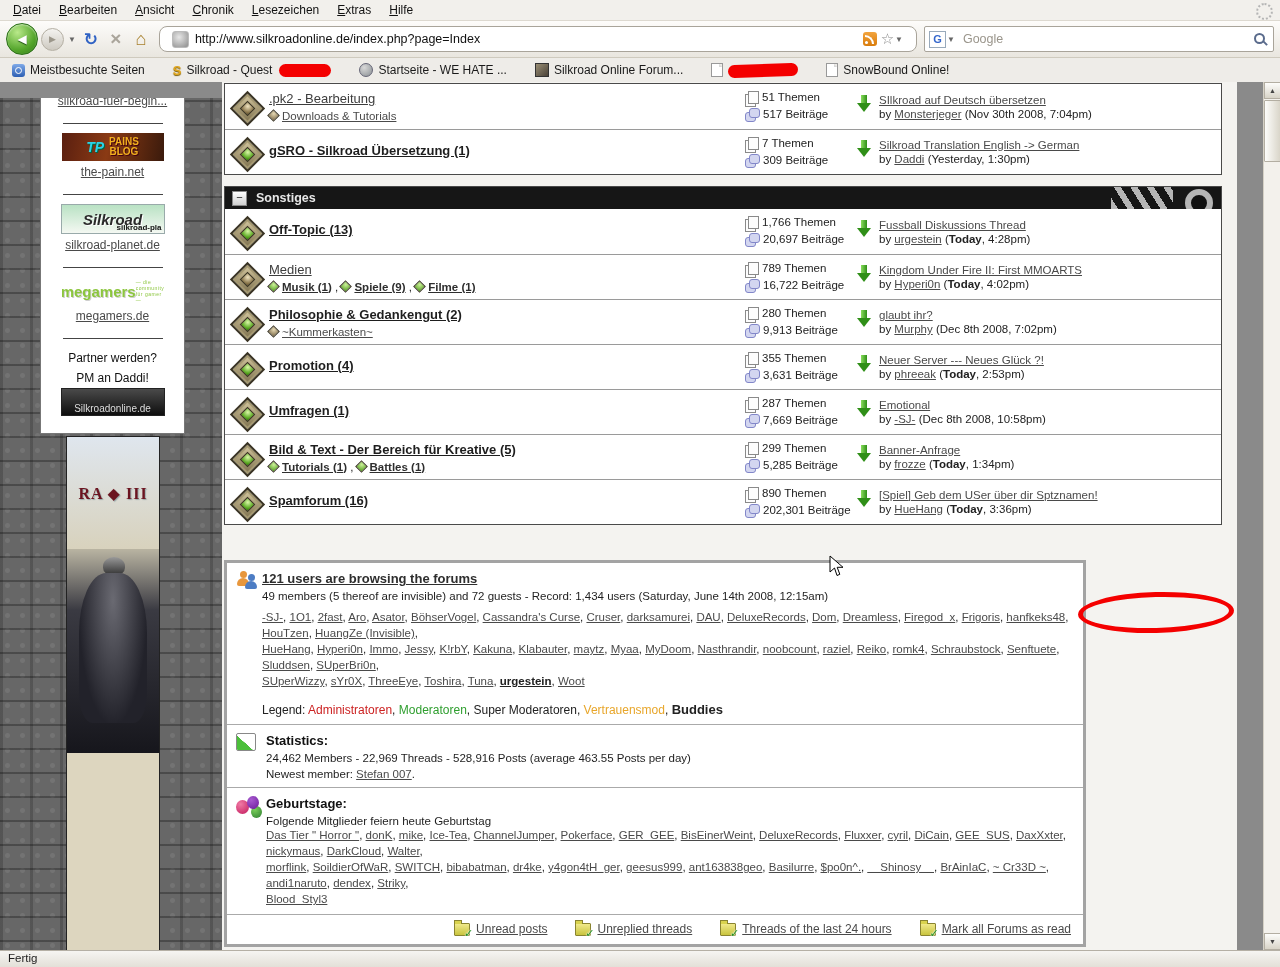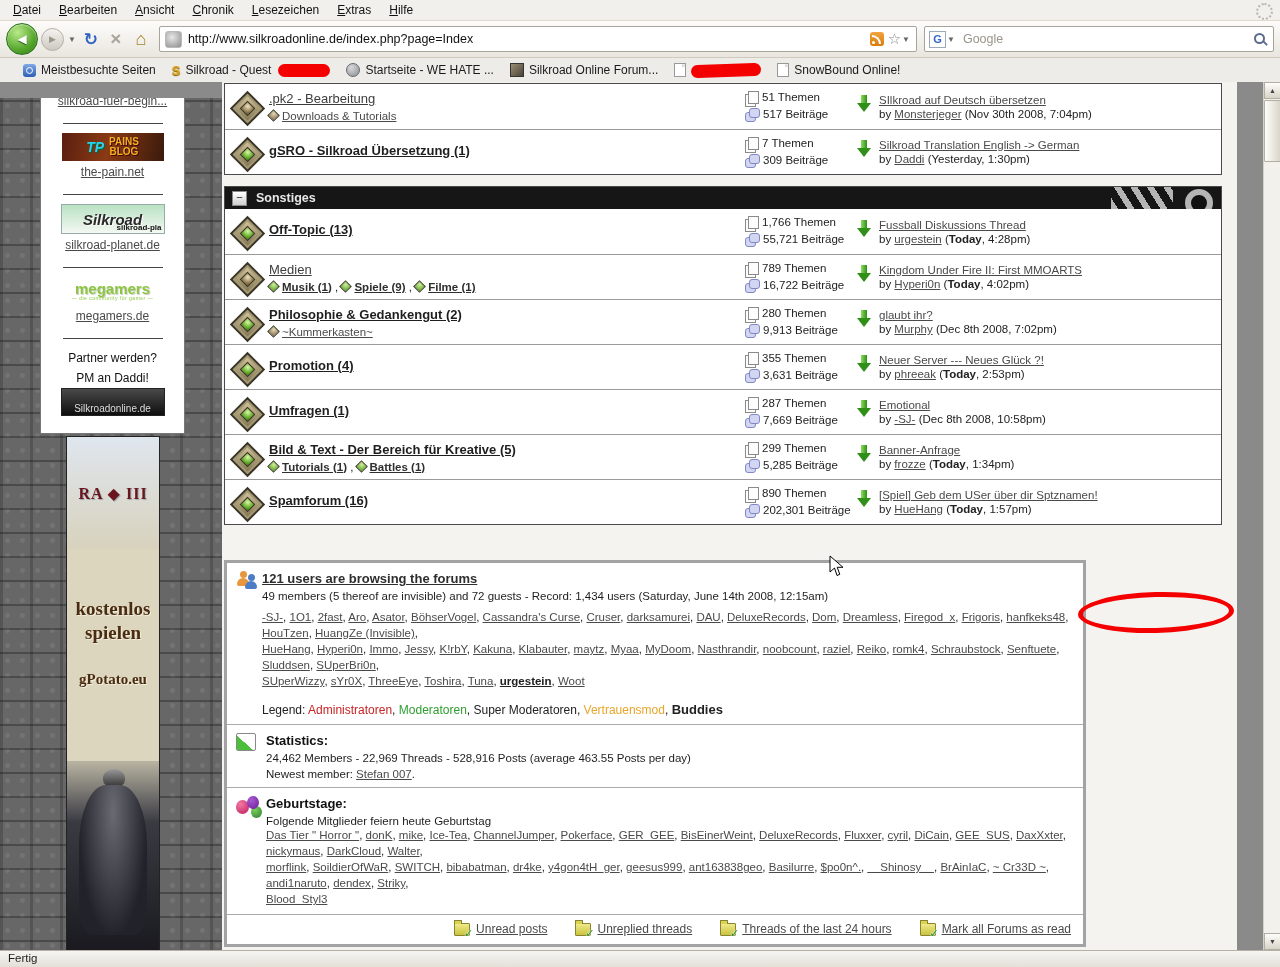--- a/index.html
+++ b/index.html
@@ -16,35 +16,35 @@
   .btn-back{width:30px;height:30px;border-radius:50%;background:radial-gradient(circle at 35% 28%,#b9e98a,#55a62c 60%,#2d7a12);border:1px solid #2a6f17;display:flex;align-items:center;justify-content:center;box-shadow:inset 0 1px 2px rgba(255,255,255,.6)}
   .btn-back::before{content:"◀";color:#fff;font-size:12px;text-shadow:0 1px 1px #1a4d0d}
   .btn-fwd{width:21px;height:21px;border-radius:50%;background:linear-gradient(#f4f3f0,#cdc9c0);border:1px solid #b5b0a4;display:flex;align-items:center;justify-content:center}
   .btn-fwd::before{content:"▶";color:#9b968a;font-size:9px}
   .nav-caret{font-size:8px;color:#666;padding:0 1px}
   .nav-caret::before{content:"▼"}
   .btn-refresh,.btn-stop,.btn-home{width:22px;height:24px;display:flex;align-items:center;justify-content:center}
   .btn-refresh::before{content:"↻";font-size:17px;font-weight:bold;color:#2f62c4}
   .btn-stop::before{content:"×";font-size:19px;font-weight:bold;color:#aaa59b}
   .btn-home::before{content:"⌂";font-size:18px;color:#a8802d}
-  .urlbar{flex:1;height:24px;background:#fff;border:1px solid #a9a49a;border-radius:2px;display:flex;align-items:center;padding:0 5px;margin:0 4px}
+  .urlbar{flex:1;height:24px;background:#fff;border:1px solid #a9a49a;border-radius:8px;display:flex;align-items:center;padding:0 12px;margin:0 4px}
   .favicon{width:15px;height:15px;border-radius:3px;background:radial-gradient(circle at 40% 35%,#e7e7e7,#8d8d8d);border:1px solid #bbb;margin-right:6px;flex:none}
   .url-text{flex:1;font-size:12.5px;color:#111;white-space:nowrap;overflow:hidden}
   .rss-icon{width:14px;height:14px;border-radius:3px;background:linear-gradient(#f2a43e,#d97c0c);position:relative;overflow:hidden;margin:0 4px;flex:none}
   .rss-icon::before{content:"";position:absolute;left:2px;bottom:2px;width:3px;height:3px;background:#fff;border-radius:50%}
   .rss-icon::after{content:"";position:absolute;left:2px;bottom:2px;width:7px;height:7px;border-top:2px solid #fff;border-right:2px solid #fff;border-radius:0 100% 0 0}
   .star-icon{color:#8a8a8a;font-size:15px;line-height:14px;flex:none}
   .star-icon::before{content:"☆"}
   .searchbar{width:340px;height:24px;background:#fff;border:1px solid #a9a49a;border-radius:2px;display:flex;align-items:center;padding:0 4px}
   .g-icon{width:15px;height:15px;border:1px solid #9ab;display:flex;align-items:center;justify-content:center;font-size:11px;font-weight:bold;color:#3366cc;background:#fff;flex:none}
   .search-placeholder{flex:1;color:#9a958b;font-size:12.5px;padding-left:7px}
   .mag-icon{width:13px;height:13px;position:relative;flex:none;margin-right:2px}
   .mag-icon::before{content:"";position:absolute;left:0;top:0;width:7px;height:7px;border:2px solid #5a6b8c;border-radius:50%}
   .mag-icon::after{content:"";position:absolute;right:1px;bottom:0;width:2px;height:6px;background:#5a6b8c;transform:rotate(-45deg)}
-  .bookmarksbar{height:24px;display:flex;align-items:center;padding:0 16px;background:#eeece8;border-bottom:1px solid #b9b5ab;gap:2px}
+  .bookmarksbar{height:24px;display:flex;align-items:center;padding:0 5px;background:#eeece8;border-bottom:1px solid #b9b5ab;gap:14px}
   .bm{display:flex;align-items:center;gap:5px;padding:1px 7px;color:#1a1a1a;white-space:nowrap}
   .bm-mv-icon{width:13px;height:13px;border-radius:3px;background:linear-gradient(#7ea9e8,#2d5fb3);position:relative;flex:none}
   .bm-mv-icon::after{content:"";position:absolute;left:3px;top:3px;width:5px;height:5px;border:1.5px solid #fff;border-radius:50%}
   .bm-s-icon::before{content:"S";font-weight:bold;font-size:13px;color:#e0a51c;text-shadow:0 1px 1px #7a5a00}
   .bm-globe-icon{width:12px;height:12px;border-radius:50%;background:radial-gradient(circle at 35% 30%,#d8d8d8,#8a9094);border:1px solid #667;flex:none}
   .bm-img-icon{width:12px;height:12px;background:linear-gradient(135deg,#9a8f75,#4a4238);border:1px solid #333;flex:none}
   .bm-page-icon{width:10px;height:12px;background:#fff;border:1px solid #999;position:relative;flex:none}
   .bm-page-icon::after{content:"";position:absolute;right:0;top:0;border-left:3px solid #d9d9d9;border-top:3px solid #eeece8}
   .blob{height:13px;border-radius:7px;background:#f40000;display:inline-block}
   .blob1{width:52px;margin-left:2px}
@@ -61,21 +61,21 @@
   .side-link{color:#4a4a4a;text-decoration:underline;font-size:12px;margin:4px 0}
   .top-cut{margin-top:-4px}
   .sep-hr{width:100px;border-top:1px solid #444;margin:11px 0 9px}
   .banner{width:102px;height:28px;display:flex;align-items:center;justify-content:center;position:relative;overflow:hidden;flex:none}
   .pains{background:linear-gradient(100deg,#5a1f10,#8a3a14 45%,#3a1a0c)}
   .tp-logo{color:#2ad4e8;font-weight:bold;font-style:italic;font-size:14px;margin-right:5px;text-shadow:1px 1px 0 #064}
   .pains-text{color:#f2b01e;font-weight:bold;font-size:10px;line-height:10px;text-align:center;text-shadow:1px 1px 0 #401;white-space:pre-line}
   .planet{background:linear-gradient(#b9e2c4,#f4f8f2);border:1px solid #9aa}
   .graffiti{font-weight:bold;font-style:italic;font-size:15px;color:#2a2a2a;text-shadow:1px 1px 0 #fff}
   .planet-sub{position:absolute;right:2px;bottom:1px;font-size:8px;font-weight:bold;color:#111}
-  .mega{background:#fff;flex-direction:column}
+  .mega{background:#fff;flex-direction:row}
   .mega-main{color:#8cc63e;font-weight:bold;font-size:15px;line-height:13px;text-shadow:1px 1px 0 #cfcfcf}
   .mega-sub{color:#8cc63e;font-size:5px;letter-spacing:.5px}
   .partner-text{font-size:12px;color:#111;margin:3px 0;text-align:center}
   .darkb{background:linear-gradient(#4a4a4a,#0e0e0e);border:1px solid #222;height:26px}
   .darkb-label{position:absolute;bottom:1px;left:0;right:0;text-align:center;color:#ddd;font-size:10px}
   
   .ad{position:absolute;left:66px;top:338px;width:94px;height:528px;border:1px solid #222;box-sizing:border-box;overflow:hidden;background:#ddd6bf}
   .ad-top{height:112px;background:linear-gradient(#dfe6ee,#d8d2bd);display:flex;align-items:center;justify-content:center}
   .ad-logo{font-family:"Liberation Serif","DejaVu Serif",serif;font-weight:bold;font-size:16px;color:#6b1420;letter-spacing:1px;text-shadow:1px 1px 1px #9aa}
   .ad-mid{height:212px;text-align:center;padding-top:48px;box-sizing:border-box}
@@ -268,25 +268,20 @@
       <div class="partner-text">Partner werden?</div>
       <div class="partner-text">PM an Daddi!</div>
       <div class="banner darkb">
         <span class="darkb-label">Silkroadonline.de</span>
       </div>
     </div>
     <div class="ad">
       <div class="ad-top">
         <span class="ad-logo">RA ◆ III</span>
       </div>
-      <div class="ad-mid">
-        <div class="ad-word">kostenlos</div>
-        <div class="ad-word">spielen</div>
-        <div class="ad-url">gPotato.eu</div>
-      </div>
       <div class="ad-bot"></div>
     </div>
   </div>
 
   <div class="main">
 
     <div class="ftable" id="table1">
 
     <div class="frow">
           <div class="cell-icon">
@@ -366,21 +361,21 @@
                 
               </div>
             </div>
             <div class="cell-stats">
               <div class="stat-line">
                 <span class="pages-icon"></span>
                 <span>1,766 Themen</span>
               </div>
               <div class="stat-line">
                 <span class="bubbles-icon"></span>
-                <span>55,721 Beiträge</span>
+                <span>20,697 Beiträge</span>
               </div>
             </div>
             <div class="cell-last">
               <span class="arrow-down-icon"></span>
               <div>
                 <a class="last-link">Fussball Diskussions Thread</a>
                 <div class="by-line"><span>by</span> <a class="by-link">urgestein</a> <span>(</span><b>Today</b><span>, 4:28pm)</span></div>
               </div>
             </div>
           </div>
@@ -553,21 +548,21 @@
               </div>
               <div class="stat-line">
                 <span class="bubbles-icon"></span>
                 <span>202,301 Beiträge</span>
               </div>
             </div>
             <div class="cell-last">
               <span class="arrow-down-icon"></span>
               <div>
                 <a class="last-link">[Spiel] Geb dem USer über dir Sptznamen!</a>
-                <div class="by-line"><span>by</span> <a class="by-link">HueHang</a> <span>(</span><b>Today</b><span>, 1:57pm)</span></div>
+                <div class="by-line"><span>by</span> <a class="by-link">HueHang</a> <span>(</span><b>Today</b><span>, 3:36pm)</span></div>
               </div>
             </div>
           </div>
         </div>
     </div>
 
     <div class="obox">
       <div class="osec">
         <span class="osec-icon users-icon">
           <span class="person p1"></span>

